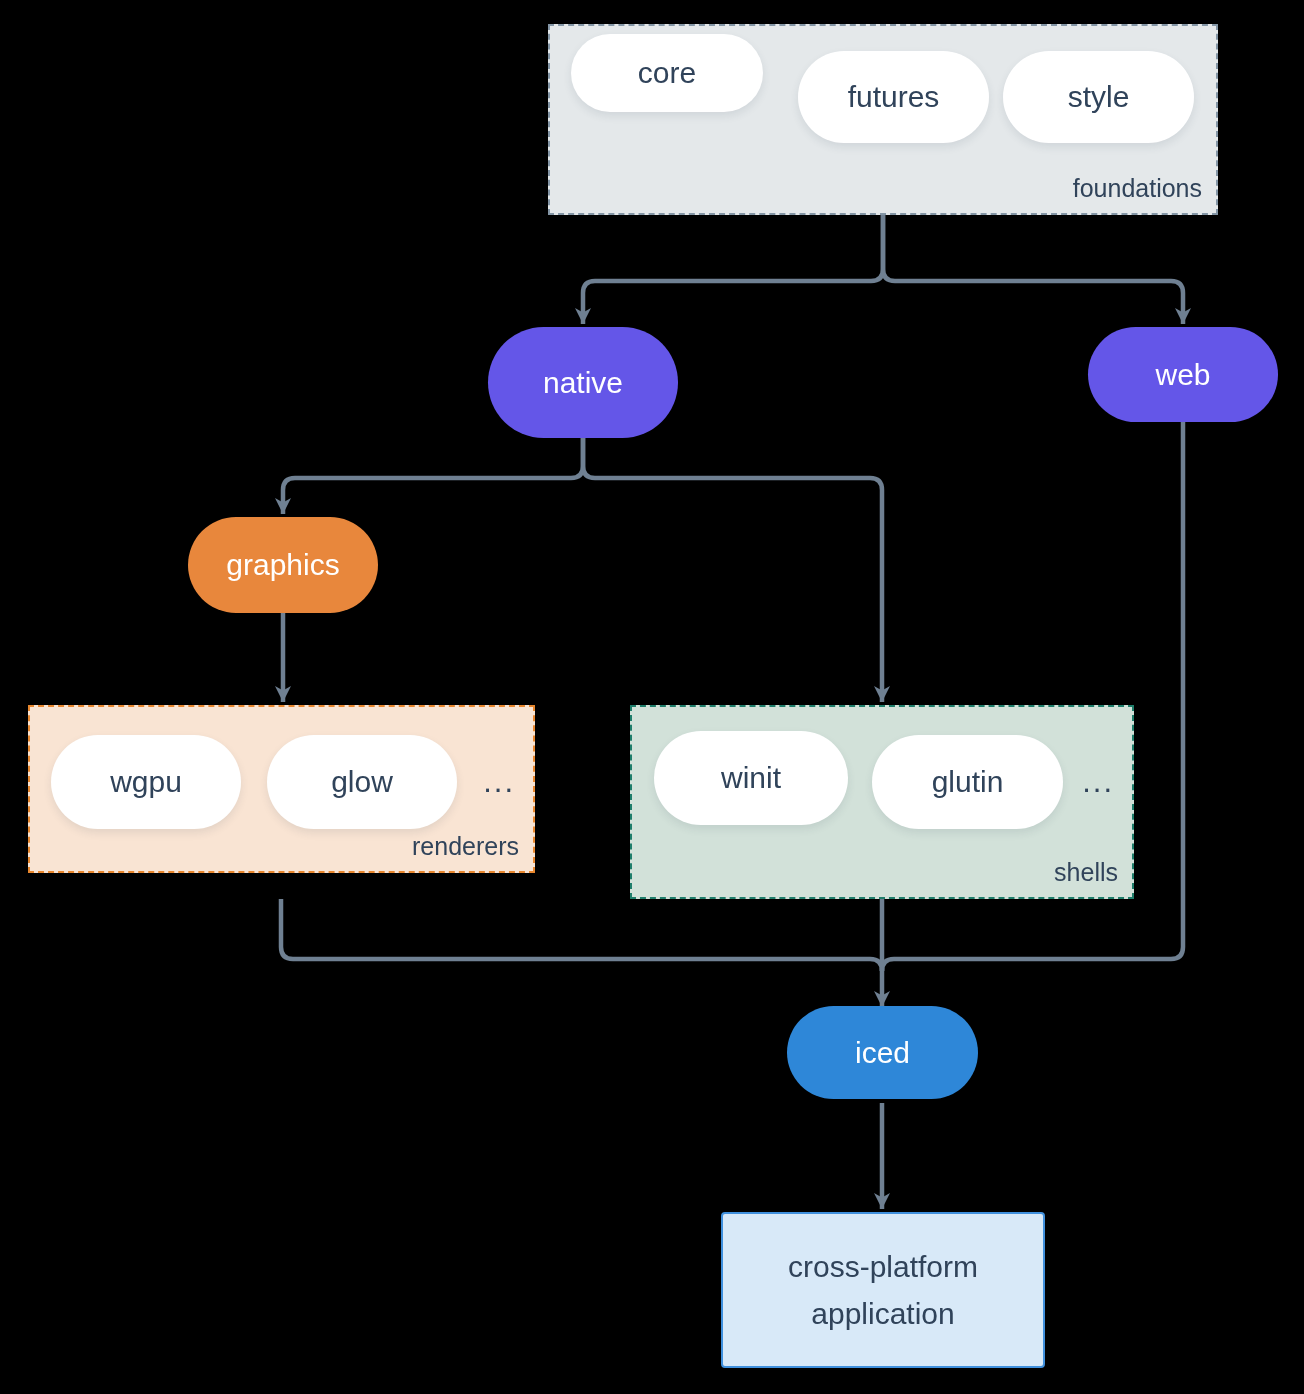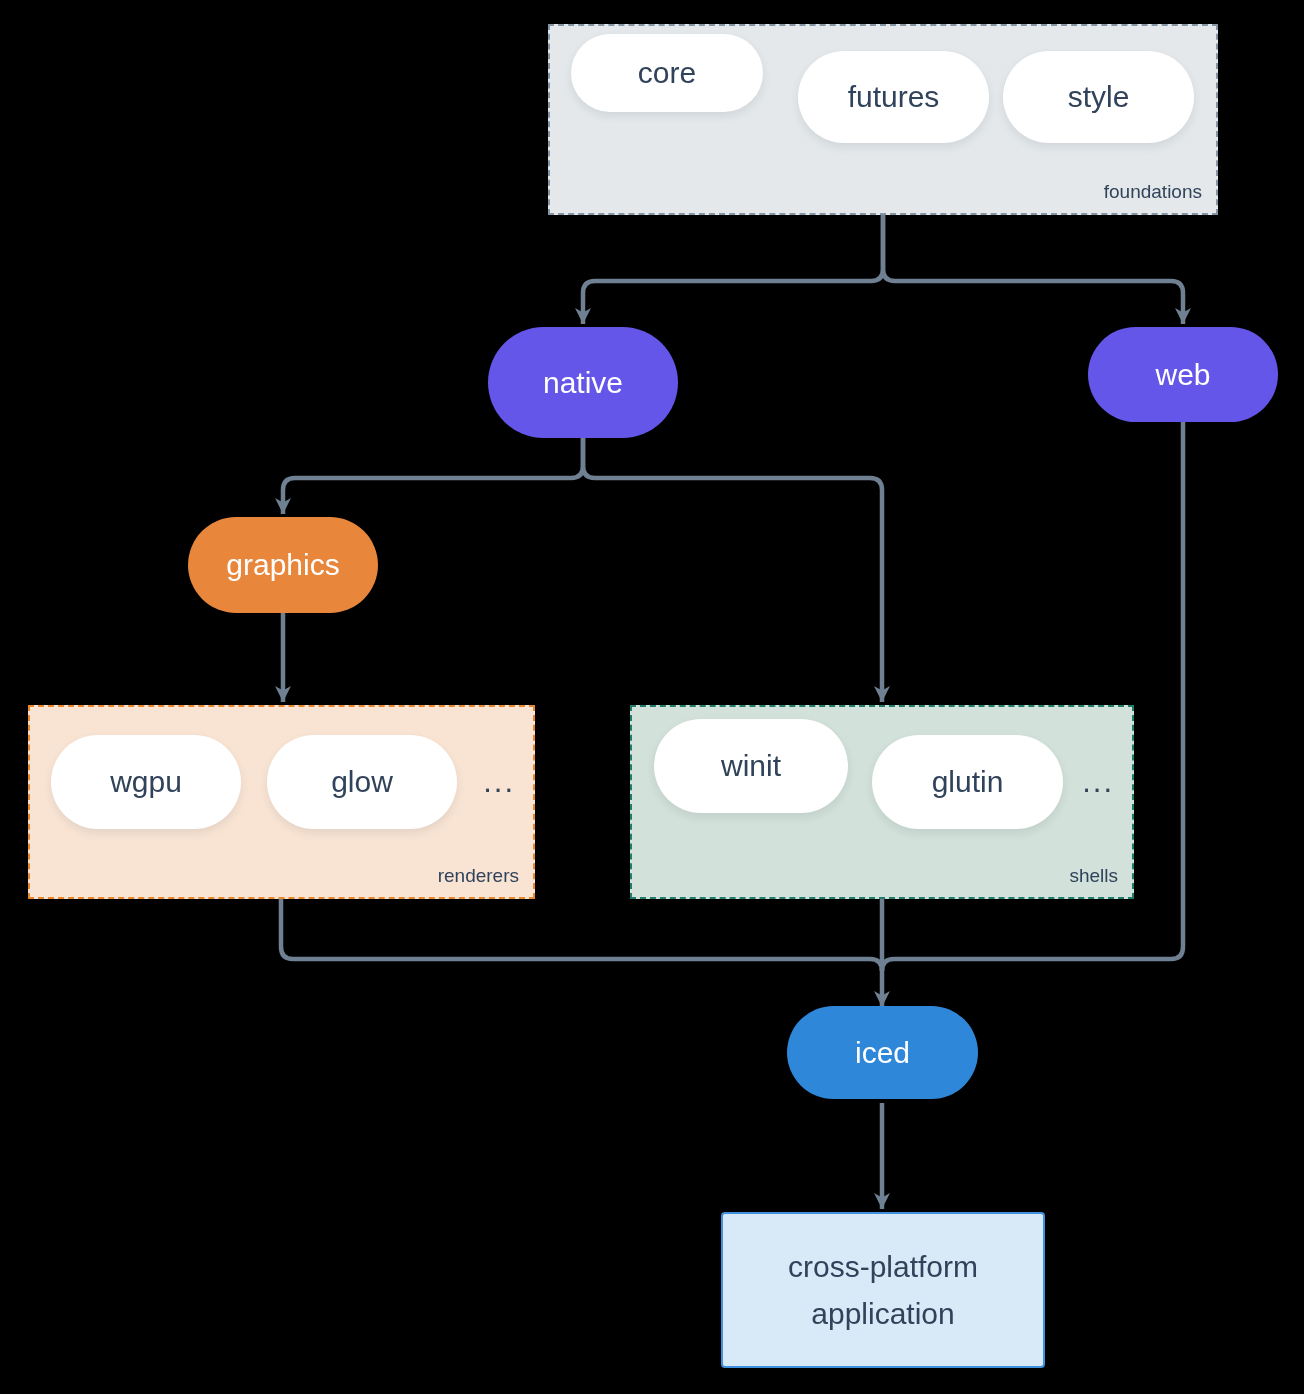--- a/index.html
+++ b/index.html
@@ -28,25 +28,25 @@
     font-family:"Liberation Sans","DejaVu Sans",sans-serif;
     overflow:hidden;
   }
   svg.edges{position:absolute;left:0;top:0;width:1304px;height:1394px;}
   .conn{stroke:var(--connector,#6f8092);stroke-width:4.5;fill:none;}
   #arrowhead path{fill:var(--connector,#6f8092);}
 
   .group{position:absolute;box-sizing:border-box;border:2px dashed;}
   .group-label{
     position:absolute;right:14px;bottom:10px;
-    font-size:19px;color:var(--text-dark);
+    font-size:25px;color:var(--text-dark);
   }
   .g-foundations{left:548px;top:24px;width:670px;height:191px;
     background:var(--foundations-fill);border-color:var(--foundations-border);}
-  .g-renderers{left:28px;top:705px;width:507px;height:194px;
+  .g-renderers{left:28px;top:705px;width:507px;height:168px;
     background:var(--renderers-fill);border-color:var(--renderers-border);padding-left:44px;}
   .g-shells{left:630px;top:705px;width:504px;height:194px;
     background:var(--shells-fill);border-color:var(--shells-border);}
 
   .pill{
     position:absolute;display:flex;align-items:center;justify-content:center;
     border-radius:999px;font-size:30px;
   }
   .pill.white{background:var(--pill-white);color:var(--text-dark);
     box-shadow:0 4px 8px rgba(40,60,80,0.10);}
@@ -56,21 +56,21 @@
 
   
   .p-core   {left:21px;top:8px;width:192px;height:78px;}
   .p-futures{left:248px;top:25px;width:191px;height:92px;}
   .p-style  {left:453px;top:25px;width:191px;height:92px;}
 
   
   .p-wgpu{left:21px;top:28px;width:190px;height:94px;}
   .p-glow{left:237px;top:28px;width:190px;height:94px;}
   
-  .p-winit {left:22px;top:12px;width:194px;height:94px;}
+  .p-winit {left:22px;top:24px;width:194px;height:94px;}
   .p-glutin{left:240px;top:28px;width:191px;height:94px;}
 
   .ellipsis{
     position:absolute;right:18px;top:28px;height:94px;
     display:flex;align-items:center;
     font-size:31px;color:var(--text-dark);letter-spacing:2px;
   }
 
   
   .n-native  {left:488px;top:327px;width:190px;height:111px;}

